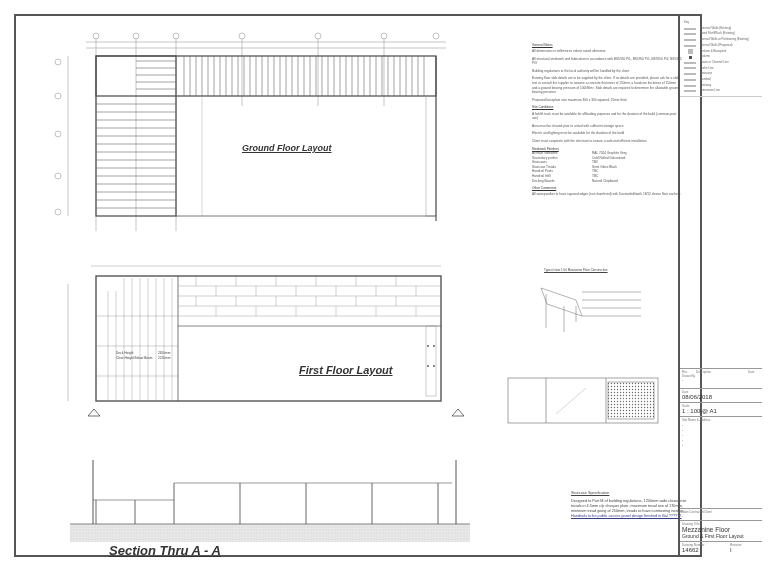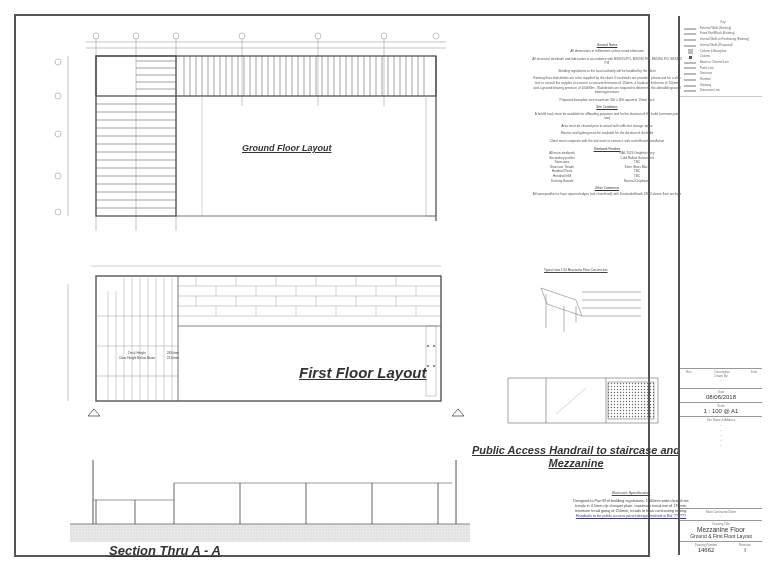--- a/index.html
+++ b/index.html
@@ -1,26 +1,26 @@
 <!DOCTYPE html>
 <html><head>
 <meta charset="utf-8">
 <style>
   html,body{margin:0;padding:0;background:#ffffff;}
   body{width:780px;height:585px;position:relative;overflow:hidden;font-family:"Liberation Sans",sans-serif;color:#222;}
-  .sheet{position:absolute;left:14px;top:14px;width:636px;height:543px;border:2px solid #555;box-sizing:border-box;text-align:center;}
+  .sheet{position:absolute;left:14px;top:14px;width:688px;height:543px;border:2px solid #555;box-sizing:border-box;}
   .drawing{position:absolute;left:0;top:0;width:662px;height:539px;}
   .tb{position:absolute;left:662px;top:0;width:86px;height:539px;border-left:2px solid #555;box-sizing:border-box;}
   .notes{position:absolute;left:516px;top:24px;width:150px;font-size:3.2px;line-height:4.6px;color:#555;}
   .notes .h{text-decoration:underline;color:#333;margin-top:3px;}
   .notes p{margin:1.5px 0 3px 0;}
   .notes .grid{display:grid;grid-template-columns:60px 1fr;}
   .title{position:absolute;font-weight:bold;font-style:italic;text-decoration:underline;color:#333;}
   .t-ground{left:226px;top:127px;font-size:9px;}
-  .t-first{left:283px;top:348px;font-size:15px;}
+  .t-first{left:283px;top:348px;font-size:11px;}
   .t-section{left:93px;top:527px;font-size:13px;}
   .t-handrail{left:455px;top:428px;font-size:11px;line-height:13px;width:210px;}
   .spec{position:absolute;left:555px;top:475px;width:120px;font-size:3.8px;line-height:5px;color:#444;}
   .spec .h{text-decoration:underline;margin-bottom:3px;}
   .spec .u{text-decoration:underline;color:#3a3a8a;}
   .key{position:absolute;left:4px;top:4px;width:78px;font-size:2.9px;line-height:5.7px;color:#666;}
   .key .row{display:flex;align-items:center;gap:4px;}
   .key .sw{width:12px;height:2px;background:#bbb;}
   .tb-sec{position:absolute;left:0;width:82px;border-top:1px solid #999;font-size:3px;color:#777;padding:1px 2px;box-sizing:border-box;}
   .tb-sec .v{font-size:6px;color:#333;}
@@ -240,21 +240,20 @@
         <line x1="224" y1="467" x2="224" y2="508" stroke-width="0.9"></line>
         <line x1="290" y1="467" x2="290" y2="508" stroke-width="0.9"></line>
         <line x1="356" y1="467" x2="356" y2="508" stroke-width="0.9"></line>
         <line x1="422" y1="467" x2="422" y2="508" stroke-width="0.9"></line>
       </g>
     </svg>
 
     <div class="title t-ground">Ground Floor Layout</div>
     <div class="title t-first">First Floor Layout</div>
     <div class="title t-section">Section Thru A - A</div>
-    <div class="title t-handrail">Public Access Handrail to staircase and Mezzanine</div>
 
     <div style="position:absolute;left:100px;top:335px;font-size:3.2px;line-height:5px;color:#444;display:grid;grid-template-columns:42px 30px;">
       <span>Deck Height</span>
       <span>2450mm</span>
       <span>Clear Height Below Beam</span>
       <span>2210mm</span>
     </div>
 
     <div style="position:absolute;left:528px;top:252px;font-size:3px;color:#444;text-decoration:underline;">Typical view 1:50 Mezzanine Floor Construction</div>
 

